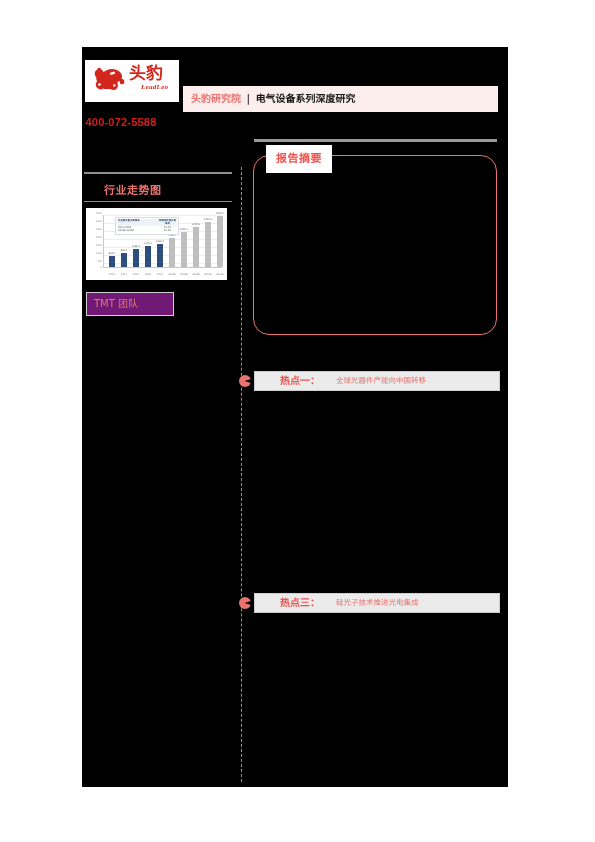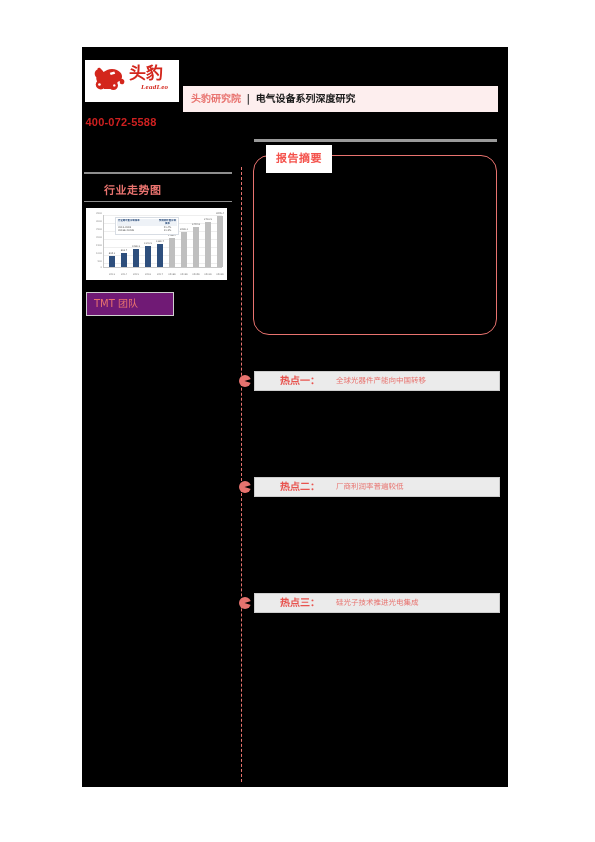--- a/index.html
+++ b/index.html
@@ -522,27 +522,20 @@
         </div>
 
         <div class="hot-row" id="hot-1">
           <div class="hot-bullet"></div>
           <div class="hot-bar">
             <span class="hot-label">热点一：</span>
             <span class="hot-text">全球光器件产能向中国转移</span>
           </div>
         </div>
 
-        <div class="hot-row" id="hot-2">
-          <div class="hot-bullet"></div>
-          <div class="hot-bar">
-            <span class="hot-label">热点二：</span>
-            <span class="hot-text">厂商利润率普遍较低</span>
-          </div>
-        </div>
 
         <div class="hot-row" id="hot-3">
           <div class="hot-bullet"></div>
           <div class="hot-bar">
             <span class="hot-label">热点三：</span>
             <span class="hot-text">硅光子技术推进光电集成</span>
           </div>
         </div>
 
       </div>

